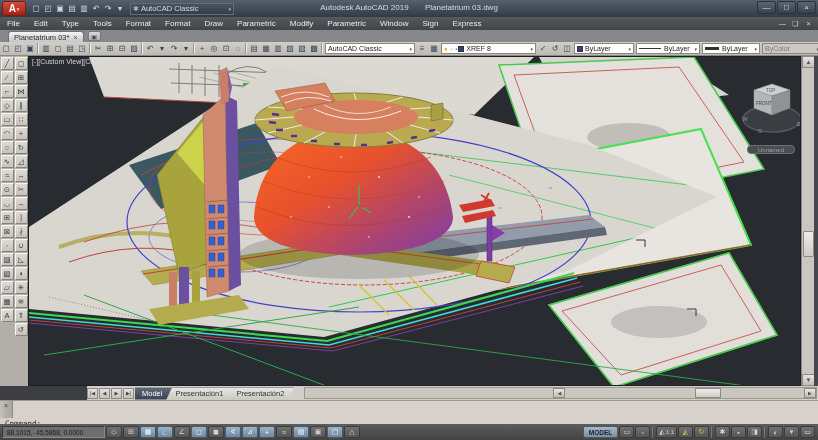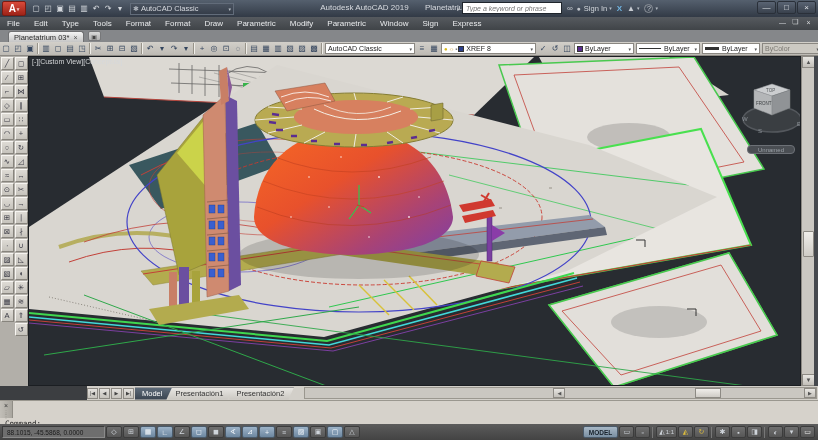--- a/index.html
+++ b/index.html
@@ -30,21 +30,21 @@
     border:1px solid #1f252c; padding:0 3px; background:#fff; font-family:"Liberation Sans",sans-serif; }
   .tico { font-size:8px; color:#c8ccd2; margin-left:5px; }
   .signin { display:flex; align-items:center; font-size:7.5px; color:#d4d8dd; margin-left:4px; }
   .signin .usr { font-size:7px; margin-right:3px; color:#c2c7cd; }
   .winbtns { position:absolute; right:2px; top:1px; display:flex; }
   .wbtn { width:19px; height:13px; display:flex; align-items:center; justify-content:center;
     font-size:8px; color:#e2e5e9; background:linear-gradient(#5a6473,#39414d); border:1px solid #2a3039; margin-left:1px; border-radius:2px; }
 
   
   .menubar { position:absolute; left:0; top:17px; width:818px; height:13px;
-    background:linear-gradient(#565a5f,#404448); display:flex; align-items:flex-start; }
+    background:linear-gradient(#565a5f,#404448); display:flex; align-items:center; }
   .menu-item { font-size:8px; color:#e8eaec; padding:0 7px; height:13px; display:flex; align-items:center; }
   .docwin-ctl { margin-left:auto; display:flex; margin-right:3px; }
   .dwbtn { width:13px; height:10px; font-size:7px; color:#d8dadd; display:flex; align-items:center; justify-content:center; }
 
   
   .filetabs { position:absolute; left:0; top:30px; width:818px; height:12px; background:#85878a;
     display:flex; align-items:flex-end; }
   .ftab { height:11px; margin-left:8px; background:linear-gradient(#f4f4f4,#c6c6c6);
     border:1px solid #6f7072; border-bottom:none; border-radius:3px 3px 0 0; display:flex;
     align-items:center; font-size:7.5px; color:#2c2c2c; padding:0 5px;justify-content:flex-end; }
@@ -153,35 +153,20 @@
         <div class="qbtn">▾</div>
       </div>
     <div class="ws-box">
       <span class="gear">✱</span>
       <span class="lbl">AutoCAD Classic</span>
       <span class="dd">▾</span>
     </div>
     <div class="title-text">
       <span>Autodesk AutoCAD 2019</span>
       <span class="doc">Planetatrium 03.dwg</span>
-    </div>
-    <div class="tsearch">
-      <span class="go">▸</span>
-      <input placeholder="Type a keyword or phrase" style="">
-      <span class="tico">∞</span>
-      <span class="signin">
-        <span class="usr">●</span>
-        <span>Sign In</span>
-      </span>
-      <span class="mini-dd">▾</span>
-      <span class="tico" style="color:#6fb3e0;font-weight:bold">X</span>
-      <span class="tico">▲</span>
-      <span class="mini-dd">▾</span>
-      <span class="tico" style="border:1px solid #8a9098;border-radius:50%;width:9px;height:9px;display:inline-flex;align-items:center;justify-content:center;font-size:7px;">?</span>
-      <span class="mini-dd">▾</span>
     </div>
     <div class="winbtns">
         <div class="wbtn">—</div>
         <div class="wbtn">□</div>
         <div class="wbtn">×</div>
       </div>
   </div>
 
   <div class="menubar">
     <div style="display:flex">

